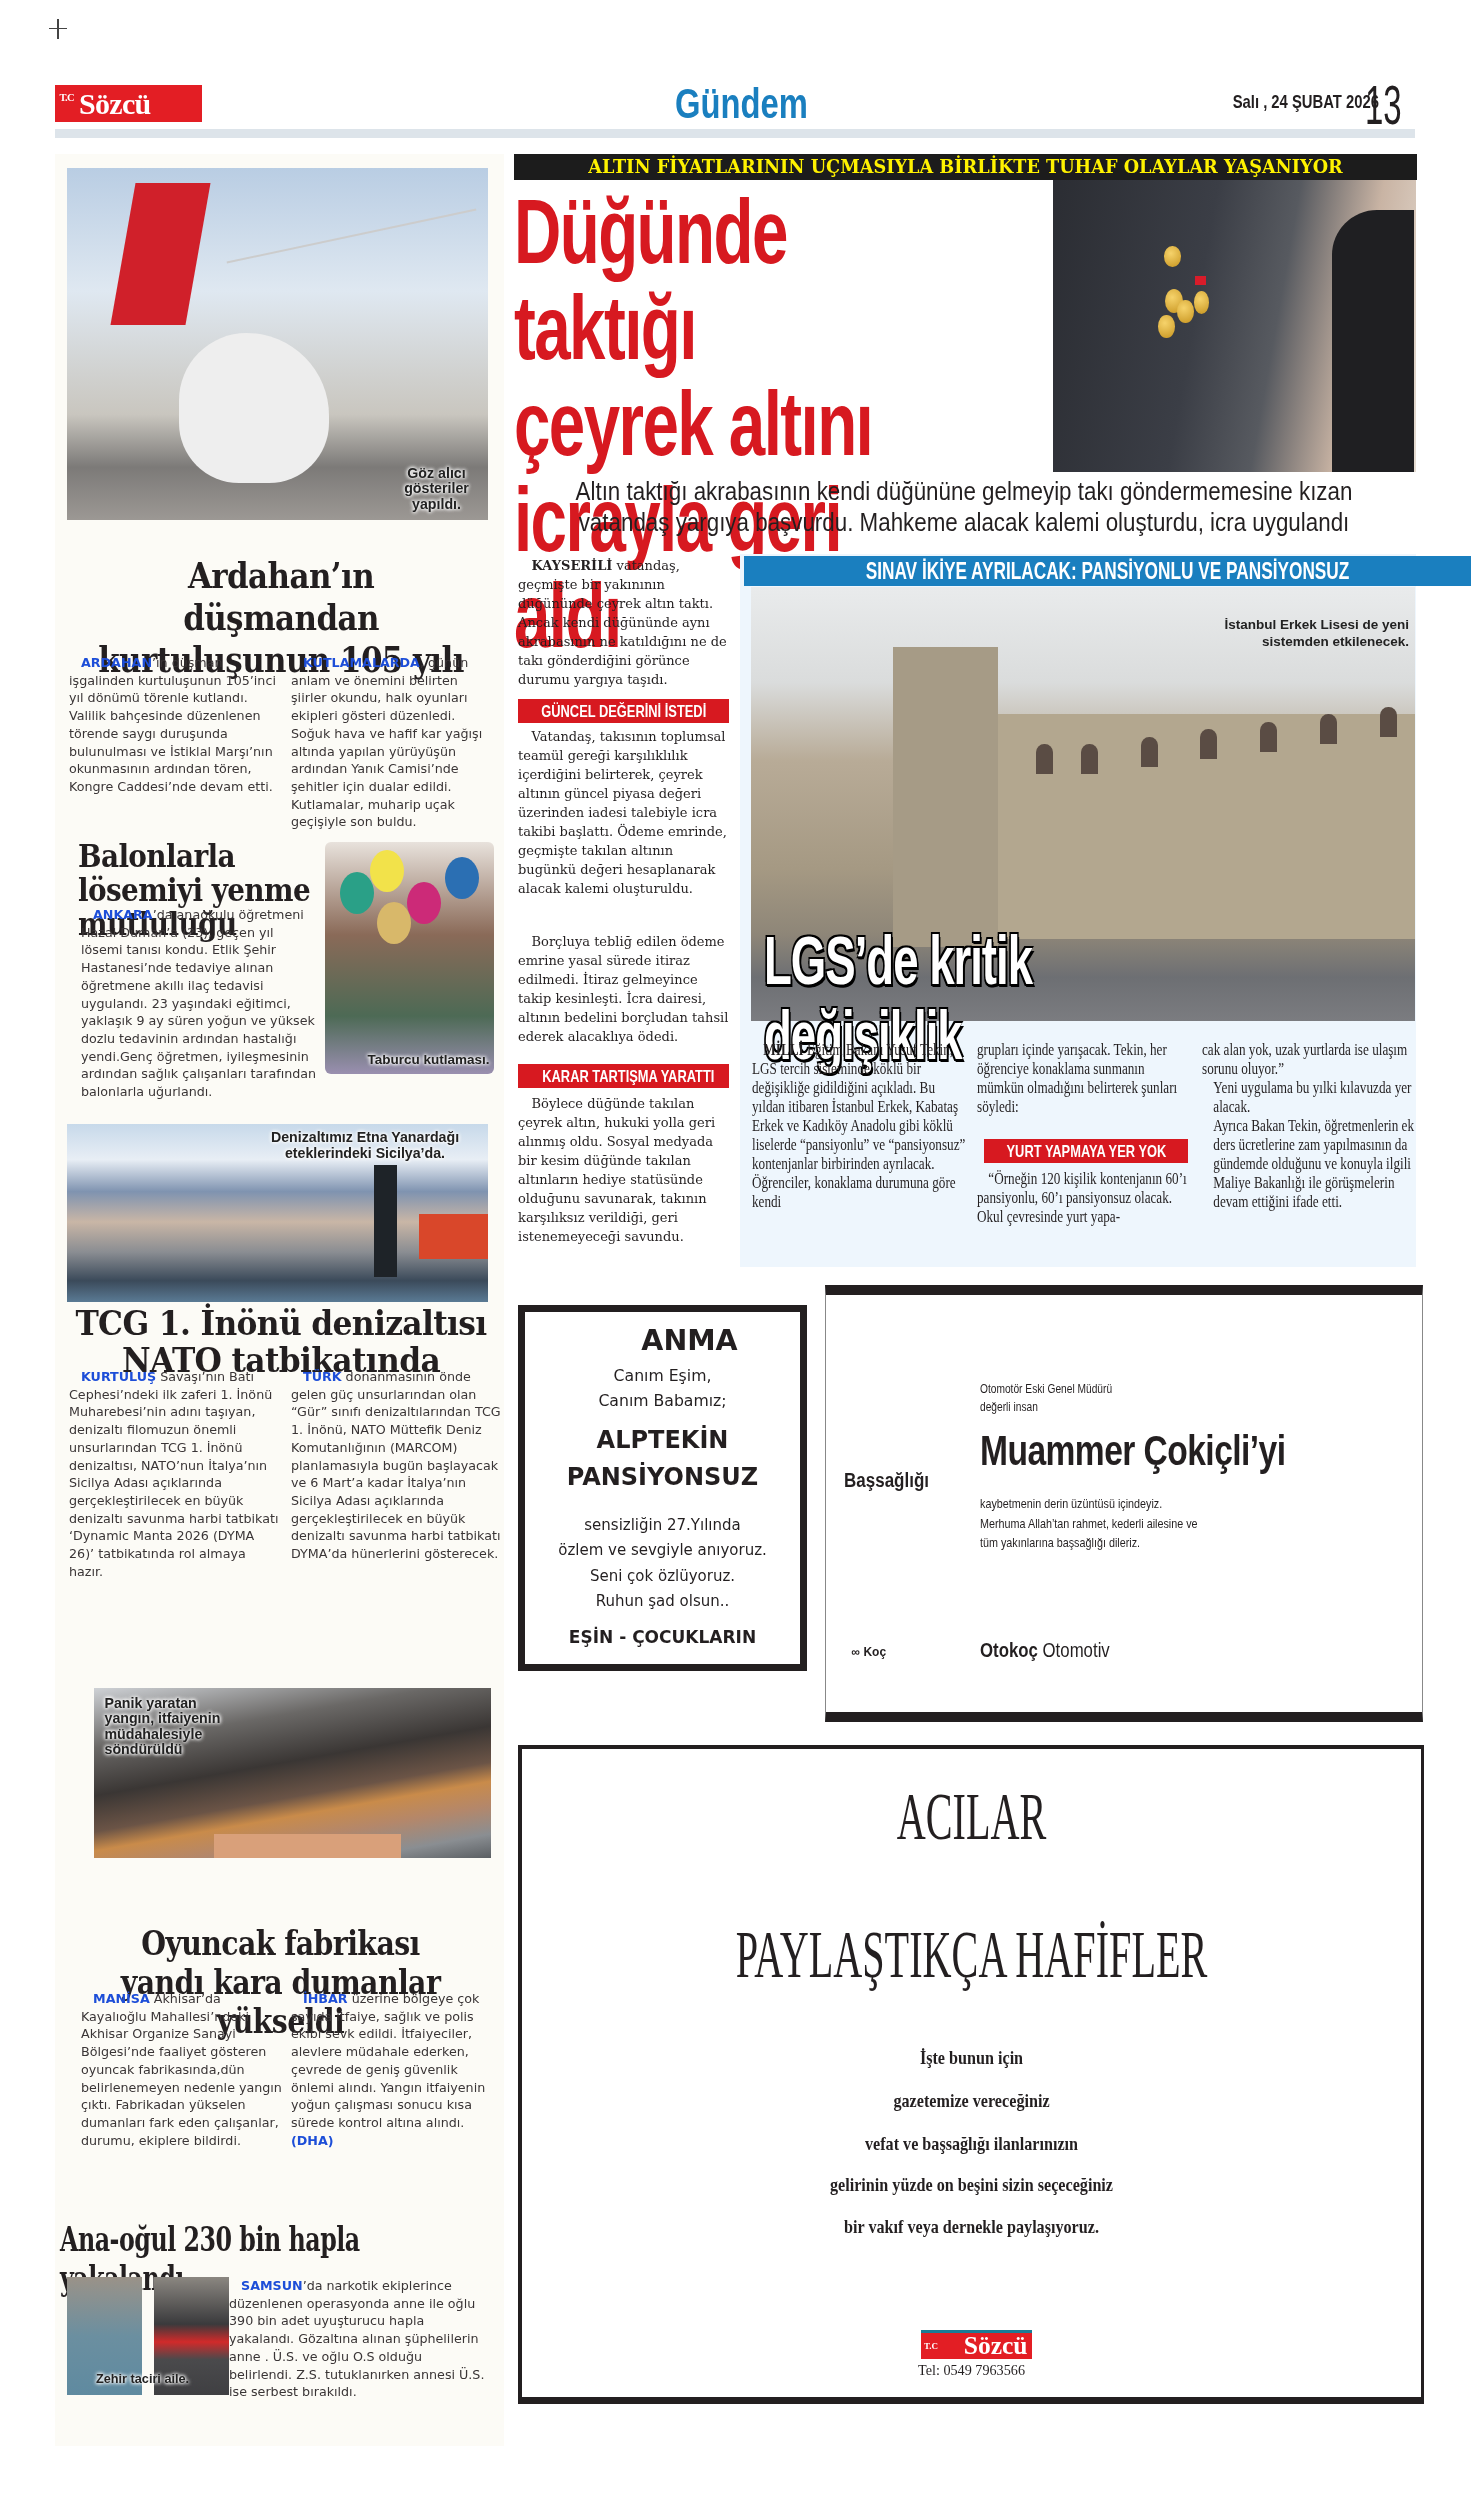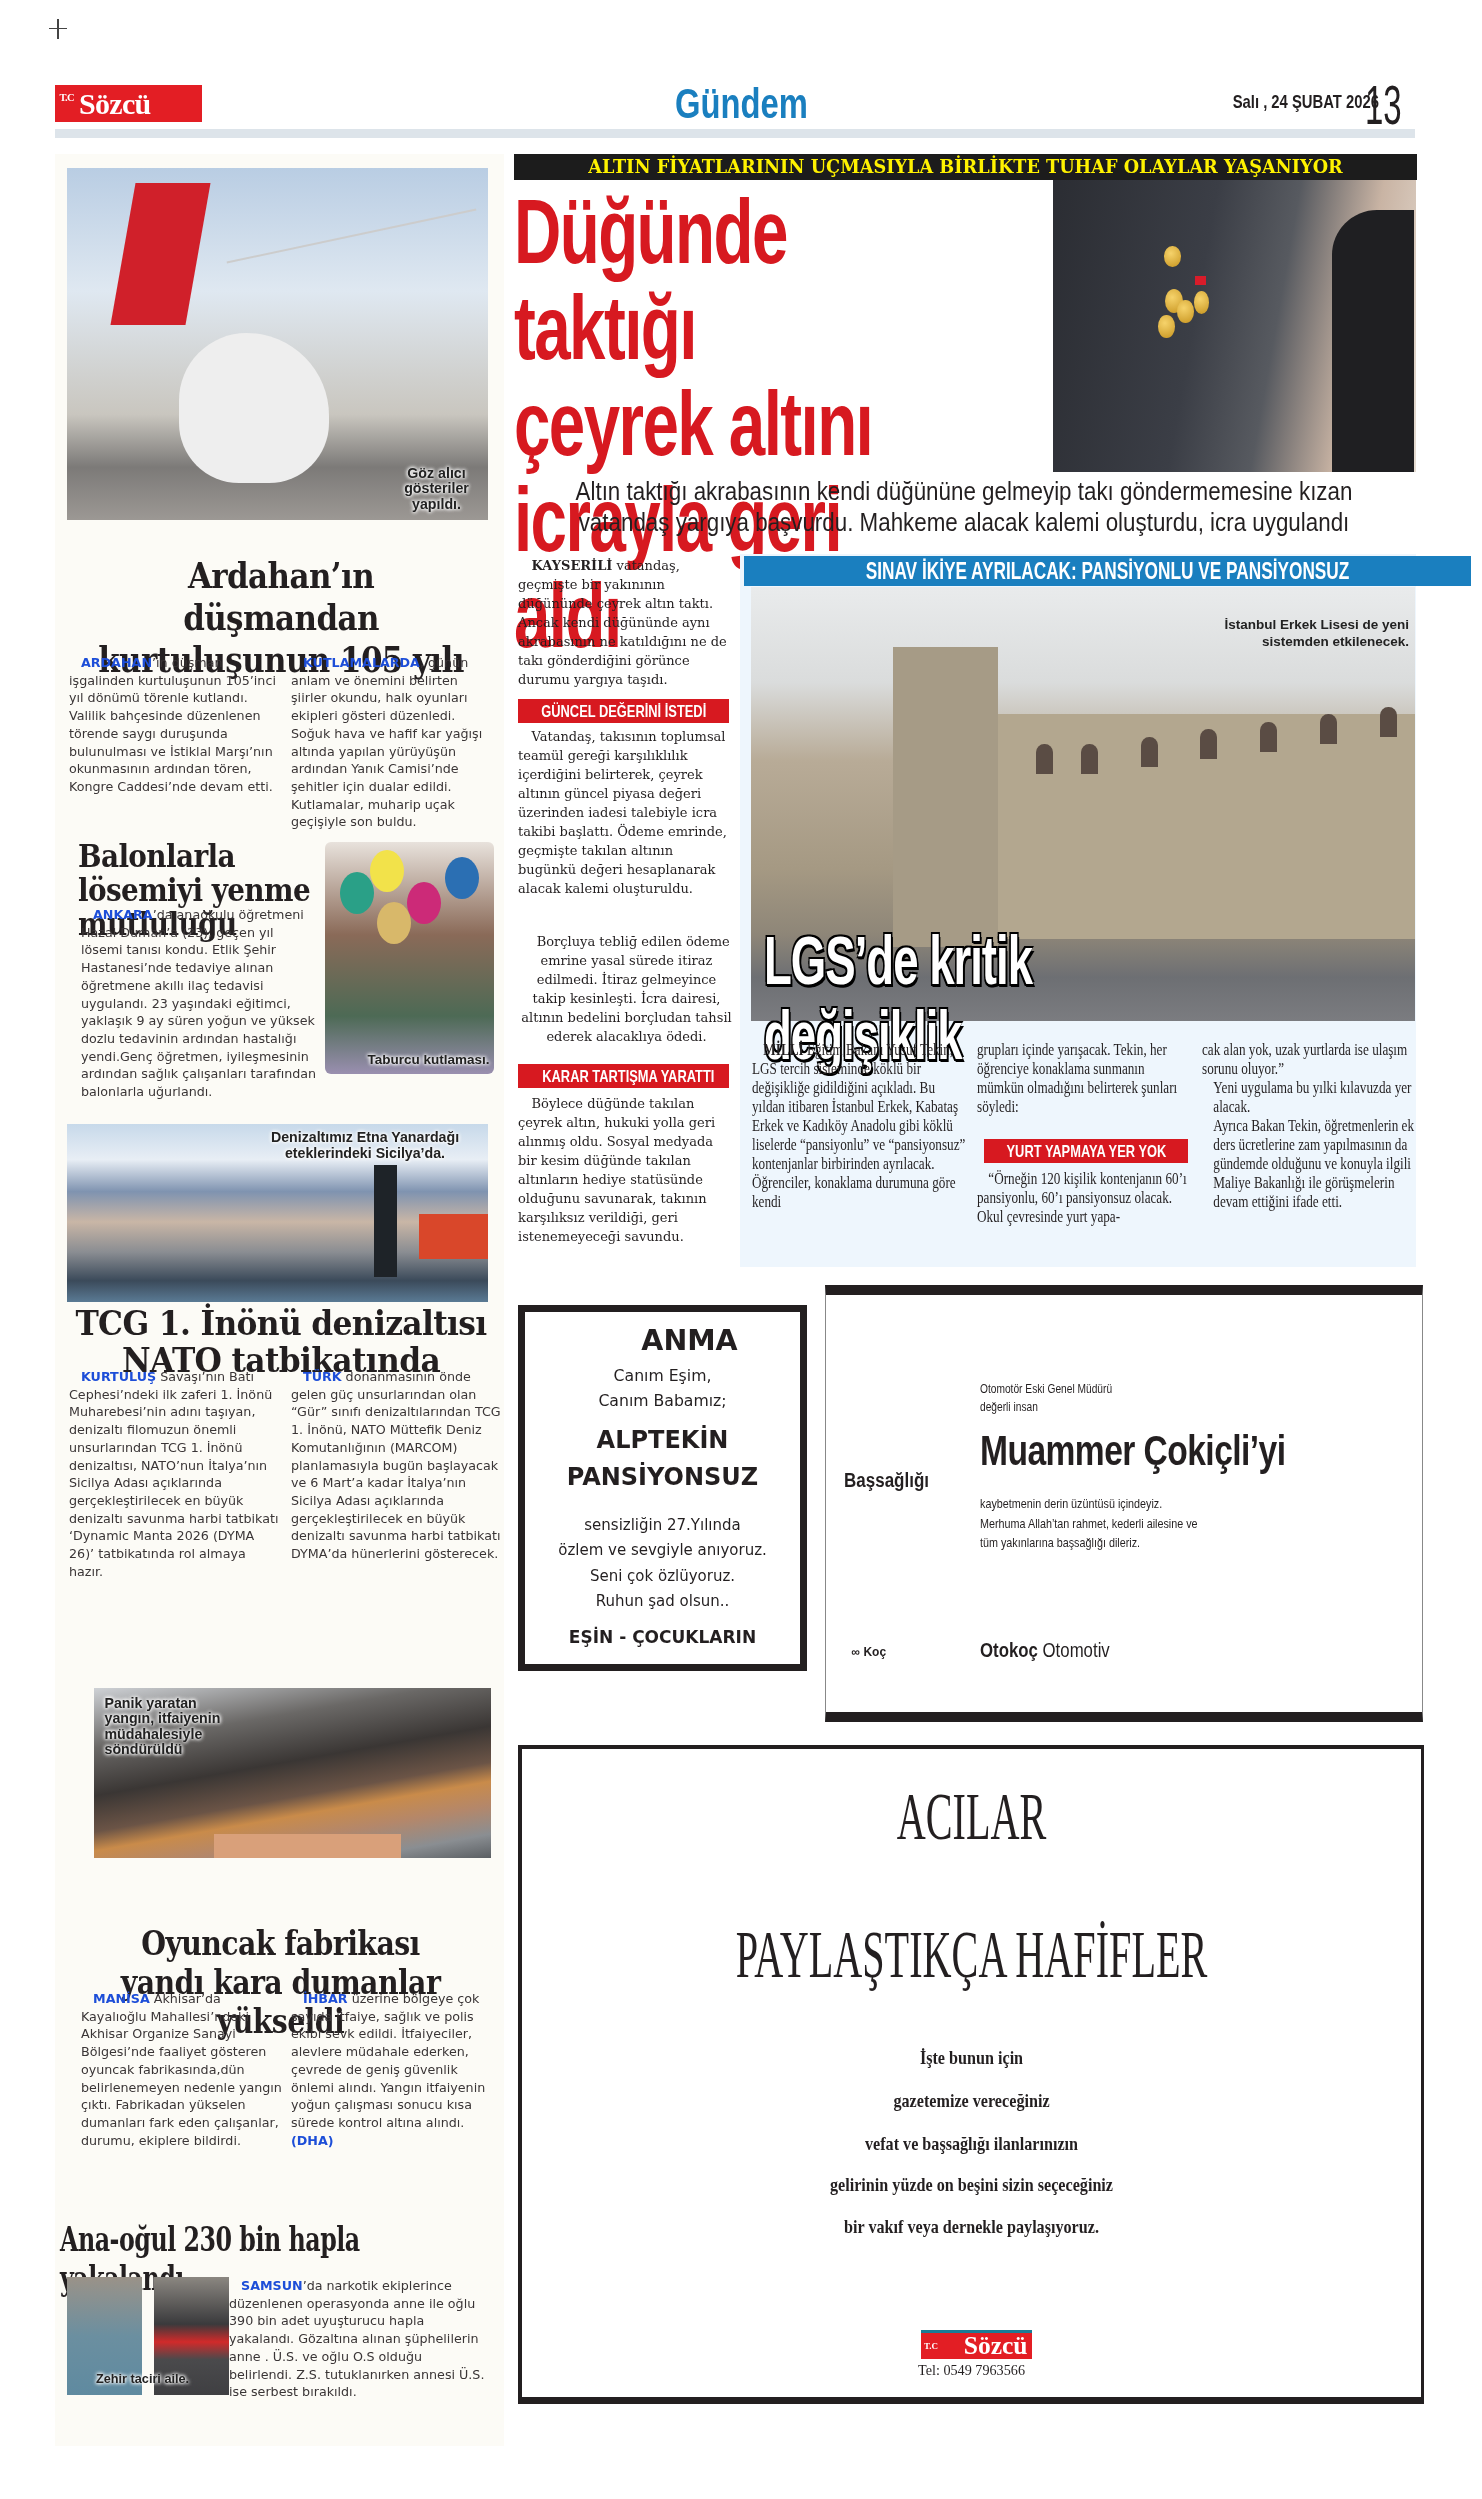--- a/index.html
+++ b/index.html
@@ -191,21 +191,21 @@
   <div>vatandaş yargıya başvurdu. Mahkeme alacak kalemi oluşturdu, icra uygulandı</div>
 </div>
 
 <div class="serif-body" style="left:518px;top:556px;width:217px;">
   <span style="padding-left:13.5px"></span><b>KAYSERİLİ</b><span> vatandaş, geçmişte bir yakınının düğününde çeyrek altın taktı. Ancak kendi düğününde aynı akrabasının ne katıldığını ne de takı gönderdiğini görünce durumu yargıya taşıdı.</span>
 </div>
 <div class="red-sub" style="left:518px;top:699px;width:211px;"><span>GÜNCEL DEĞERİNİ İSTEDİ</span></div>
 <div class="serif-body" style="left:518px;top:727px;width:217px;">
   <span style="padding-left:13.5px"></span><span>Vatandaş, takısının toplumsal teamül gereği karşılıklılık içerdiğini belirterek, çeyrek altının güncel piyasa değeri üzerinden iadesi talebiyle icra takibi başlattı. Ödeme emrinde, geçmişte takılan altının bugünkü değeri hesaplanarak alacak kalemi oluşturuldu.</span>
 </div>
-<div class="serif-body" style="left:518px;top:932px;width:217px;text-align:center;">
+<div class="serif-body" style="left:518px;top:932px;width:217px;">
   <span style="padding-left:13.5px"></span><span>Borçluya tebliğ edilen ödeme emrine yasal sürede itiraz edilmedi. İtiraz gelmeyince takip kesinleşti. İcra dairesi, altının bedelini borçludan tahsil ederek alacaklıya ödedi.</span>
 </div>
 <div class="red-sub" style="left:518px;top:1064px;width:211px;"><span>KARAR TARTIŞMA YARATTI</span></div>
 <div class="serif-body" style="left:518px;top:1094px;width:217px;">
   <span style="padding-left:13.5px"></span><span>Böylece düğünde takılan çeyrek altın, hukuki yolla geri alınmış oldu. Sosyal medyada bir kesim düğünde takılan altınların hediye statüsünde olduğunu savunarak, takının karşılıksız verildiği, geri istenemeyeceği savundu.</span>
 </div>
 
 <div class="abs lgs-box"></div>
 <div class="abs lgs-kicker">
   <span>SINAV İKİYE AYRILACAK: PANSİYONLU VE PANSİYONSUZ</span>

